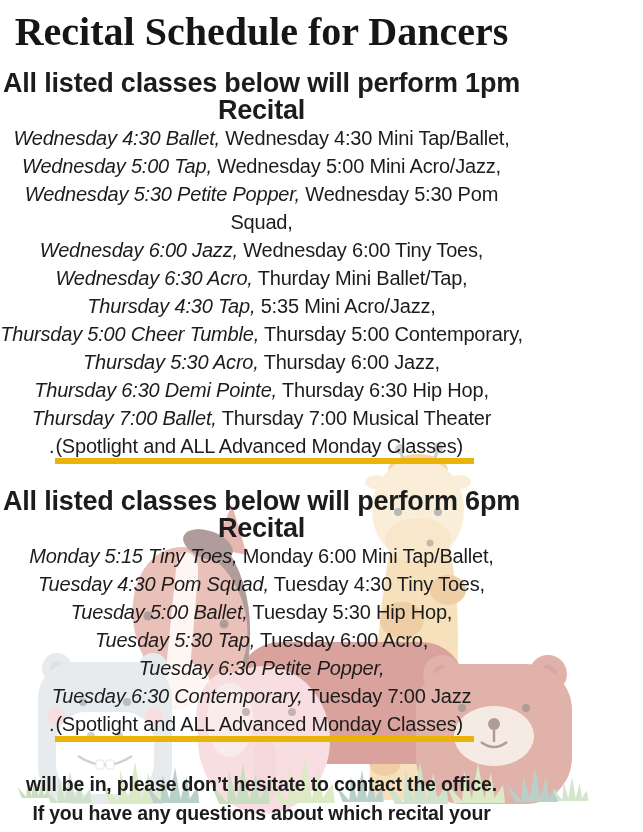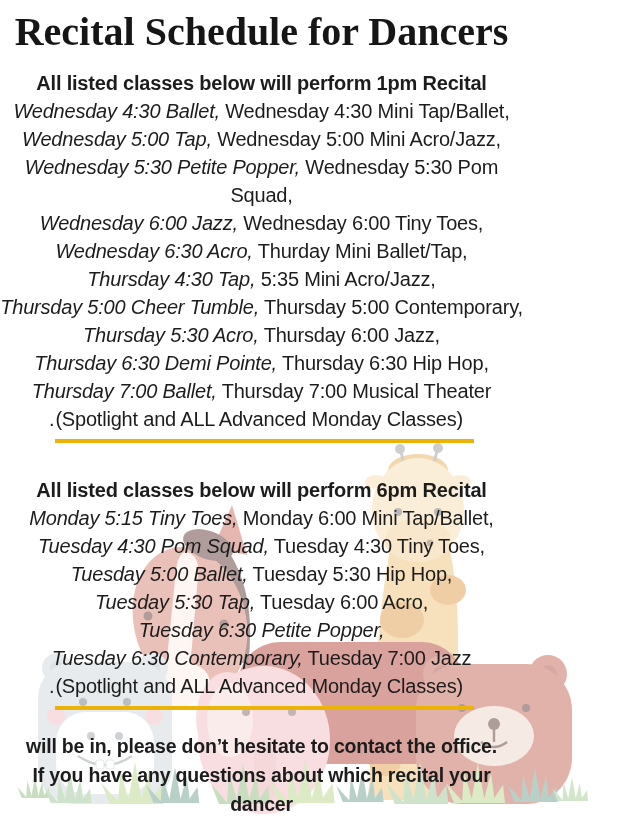--- a/index.html
+++ b/index.html
@@ -25,44 +25,44 @@
   .title{
     font-family:"Liberation Serif", serif;
     font-weight:700;
     font-size:40px;
     line-height:48px;
     margin:0;
     color:#161616;
   }
   .heading{
     font-weight:700;
-    font-size:20px;
+    font-size:27px;
     line-height:27px;
     letter-spacing:-0.2px;
     margin:14px 0 0 0;
   }
   .heading.second{
-    margin-top:44px;
+    margin-top:28px;
   }
   .line{
     font-size:20px;
     line-height:28px;
     letter-spacing:-0.2px;
     text-align:center;
   }
   .line em{font-style:italic;}
   .footnote{
     font-size:20px;
     line-height:28px;
     letter-spacing:-0.2px;
   }
   .footnote .underlined{
-    border-bottom:4px solid #eab308;
+    border-bottom:6px solid #eab308;
     padding-right:11px;
-    padding-bottom:9px;
+    padding-bottom:1px;
     text-align:right;
   }
   .footnote .dot{margin-right:1px;}
   .footer{
     font-weight:700;
     font-size:19.5px;
     line-height:29px;
     letter-spacing:-0.2px;
     margin:32px 0 0 0;
   }

